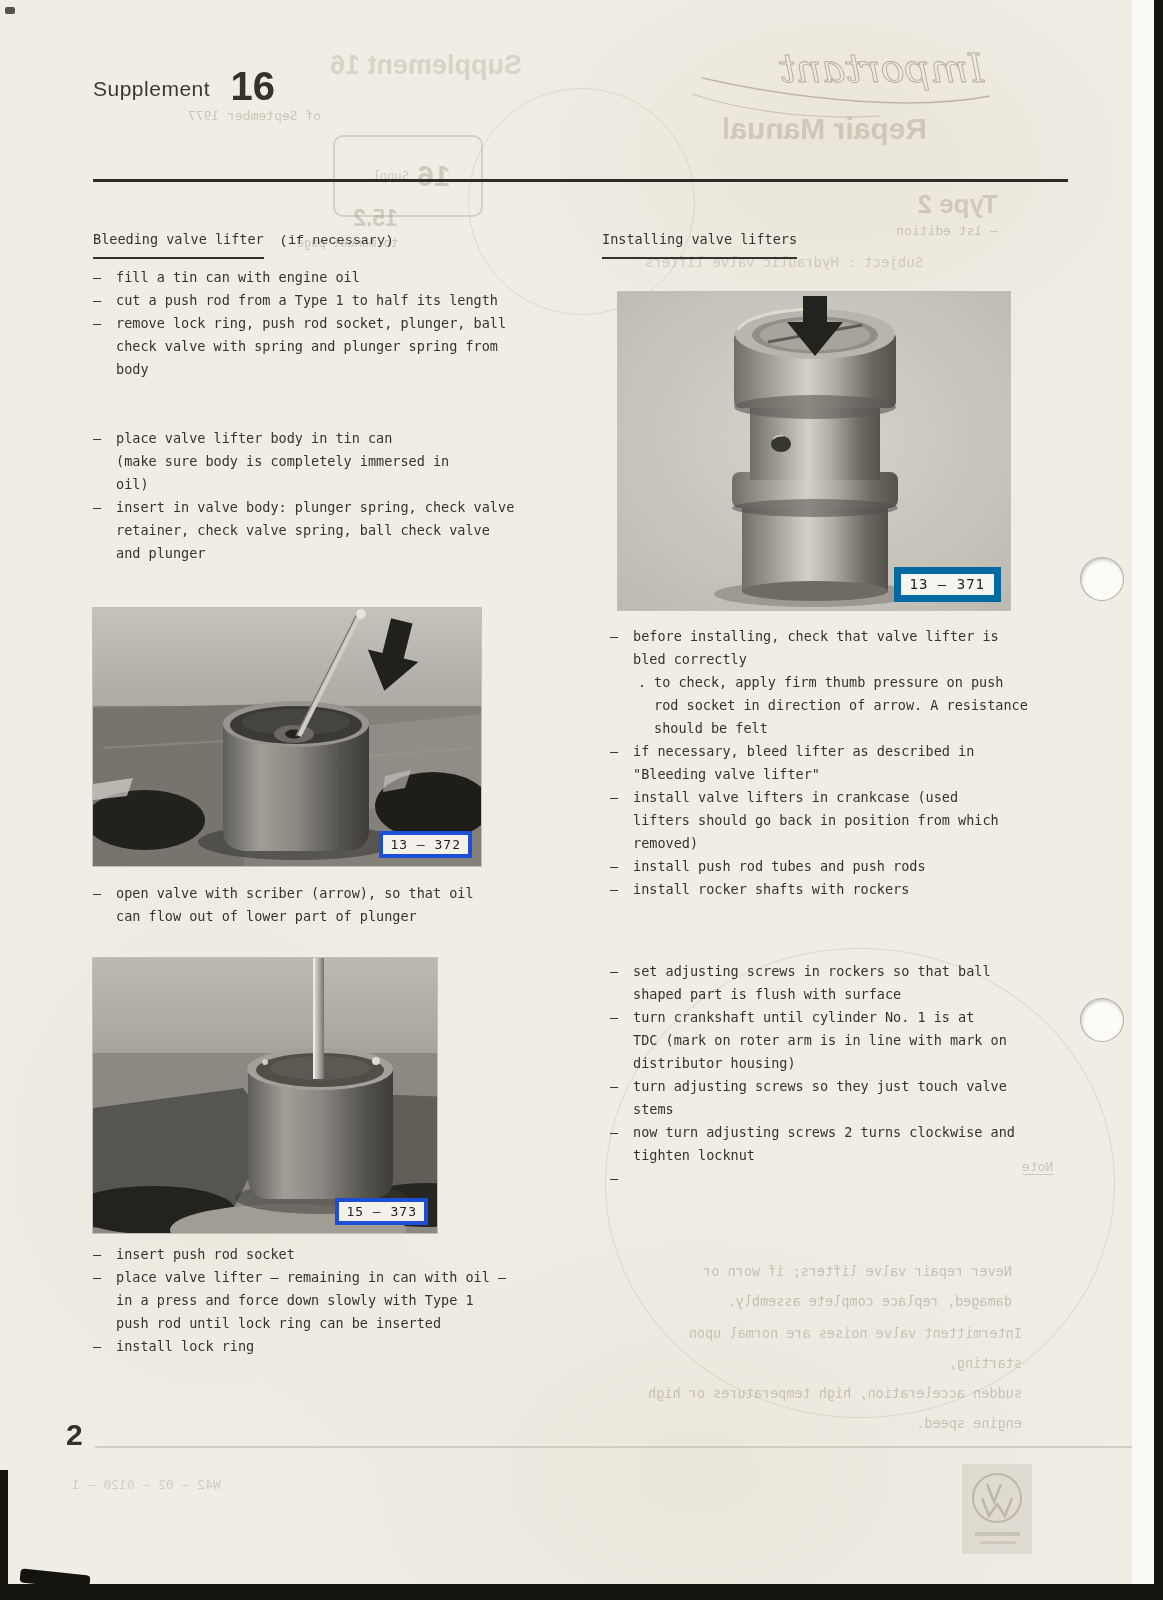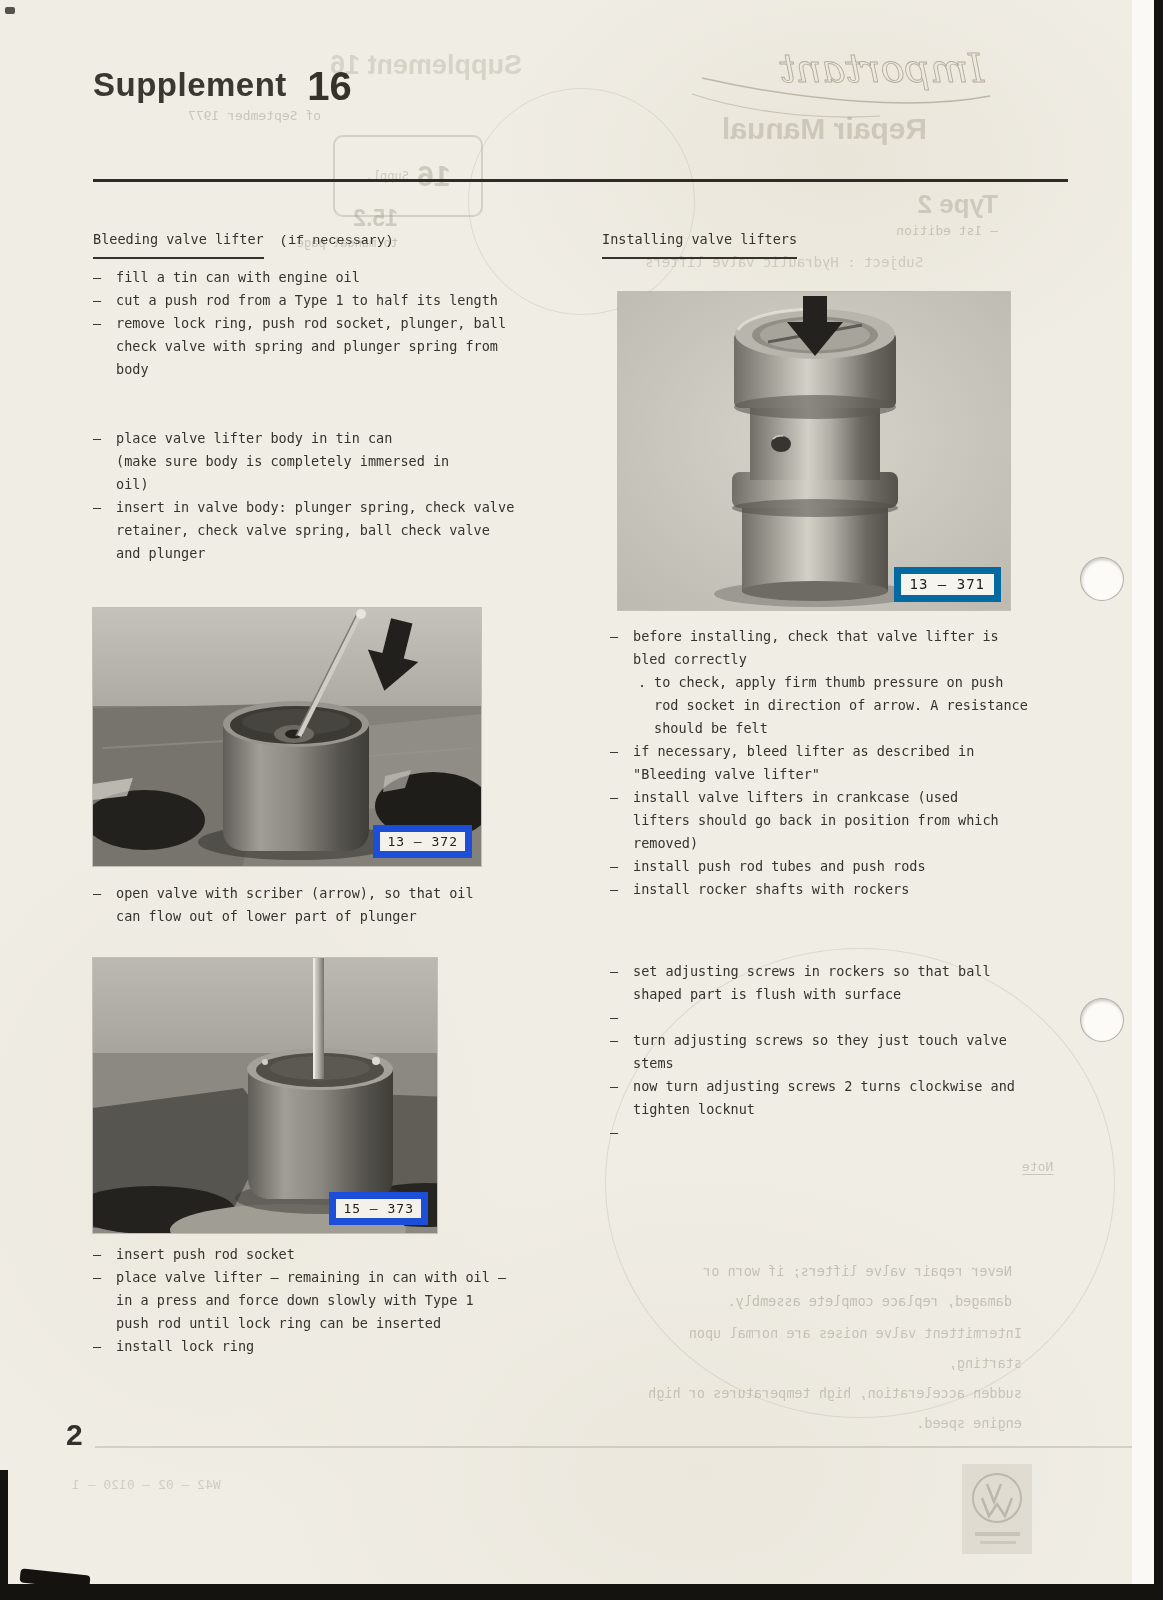--- a/index.html
+++ b/index.html
@@ -7,37 +7,37 @@
     background:
       radial-gradient(ellipse 600px 400px at 72% 10%, rgba(224,217,199,.40), transparent 60%),
       radial-gradient(ellipse 520px 620px at 18% 72%, rgba(228,222,206,.32), transparent 60%),
       radial-gradient(ellipse 700px 500px at 60% 92%, rgba(222,215,198,.28), transparent 65%),
       #f0ede5;
     font-family:"DejaVu Sans Mono", monospace;}
   .abs{position:absolute;}
   .mono{font-family:"DejaVu Sans Mono", monospace;font-size:13.5px;line-height:23px;color:#35332d;}
   .sans{font-family:"Liberation Sans", sans-serif;}
   
-  .sup-label{font-weight:bold;font-size:33px;color:#3a3831;letter-spacing:.5px;}
+  .sup-label{font-weight:normal;font-size:21px;color:#3a3831;letter-spacing:.5px;}
   .sup-num{font-weight:bold;font-size:40px;color:#353329;margin-left:16px;vertical-align:-4px;}
   .rule{background:#2e2c27;height:3px;}
   
   .heading{font-size:13.5px;line-height:23px;color:#35332d;}
   .underline{border-bottom:2px solid #35332d;padding-bottom:10px;}
   
   .bullet{display:flex;margin:0;}
   .bullet .marker{flex:0 0 23px;}
   .bullet .text{white-space:pre-line;}
   .bullet.sub{margin-left:28px;}
   .bullet.sub .marker{flex:0 0 16px;}
   
   .photo{position:absolute;overflow:hidden;background:#a8a69f;box-shadow:0 0 0 1px rgba(60,58,52,.25);}
   .photo svg{display:block;}
   .photo-label{position:absolute;right:9px;bottom:8px;background:#f3f1ea;color:#22211e;
-    font-size:13px;line-height:17px;padding:1px 7px;border:7px solid #1d4ed8;letter-spacing:1px;}
+    font-size:13px;line-height:17px;padding:1px 7px;border:4px solid #1d4ed8;letter-spacing:1px;}
   .photo-label.boxed{border:7px solid #0369a1;font-size:14px;padding:2px 9px;background:#f6f4ee;margin-top:32px;}
   
   .ghost{position:absolute;transform:scaleX(-1);color:rgba(146,138,118,.40);filter:blur(.4px);
     pointer-events:none;white-space:pre-line;}
   .ghost-bold{font-family:"Liberation Sans",sans-serif;font-weight:bold;}
   .ghost-box{position:absolute;border:2px solid rgba(150,142,122,.30);border-radius:10px;
     display:flex;align-items:center;justify-content:center;gap:8px;transform:scaleX(-1);
     color:rgba(150,142,122,.38);pointer-events:none;}
   .ghost-circle{position:absolute;border:1.5px solid rgba(152,144,124,.22);border-radius:50%;pointer-events:none;}
   
@@ -351,20 +351,23 @@
   <div class="abs z2 mono" style="left:610px;top:960px;width:478px;">
 
       <div class="bullet">
         <span class="marker">–</span>
         <span class="text">set adjusting screws in rockers so that ball
 shaped part is flush with surface</span>
       </div>
 
       <div class="bullet">
         <span class="marker">–</span>
+        <span class="text">turn crankshaft until cylinder No. 1 is at
+TDC (mark on roter arm is in line with mark on
+distributor housing)</span>
       </div>
 
       <div class="bullet">
         <span class="marker">–</span>
         <span class="text">turn adjusting screws so they just touch valve
 stems</span>
       </div>
 
       <div class="bullet">
         <span class="marker">–</span>

